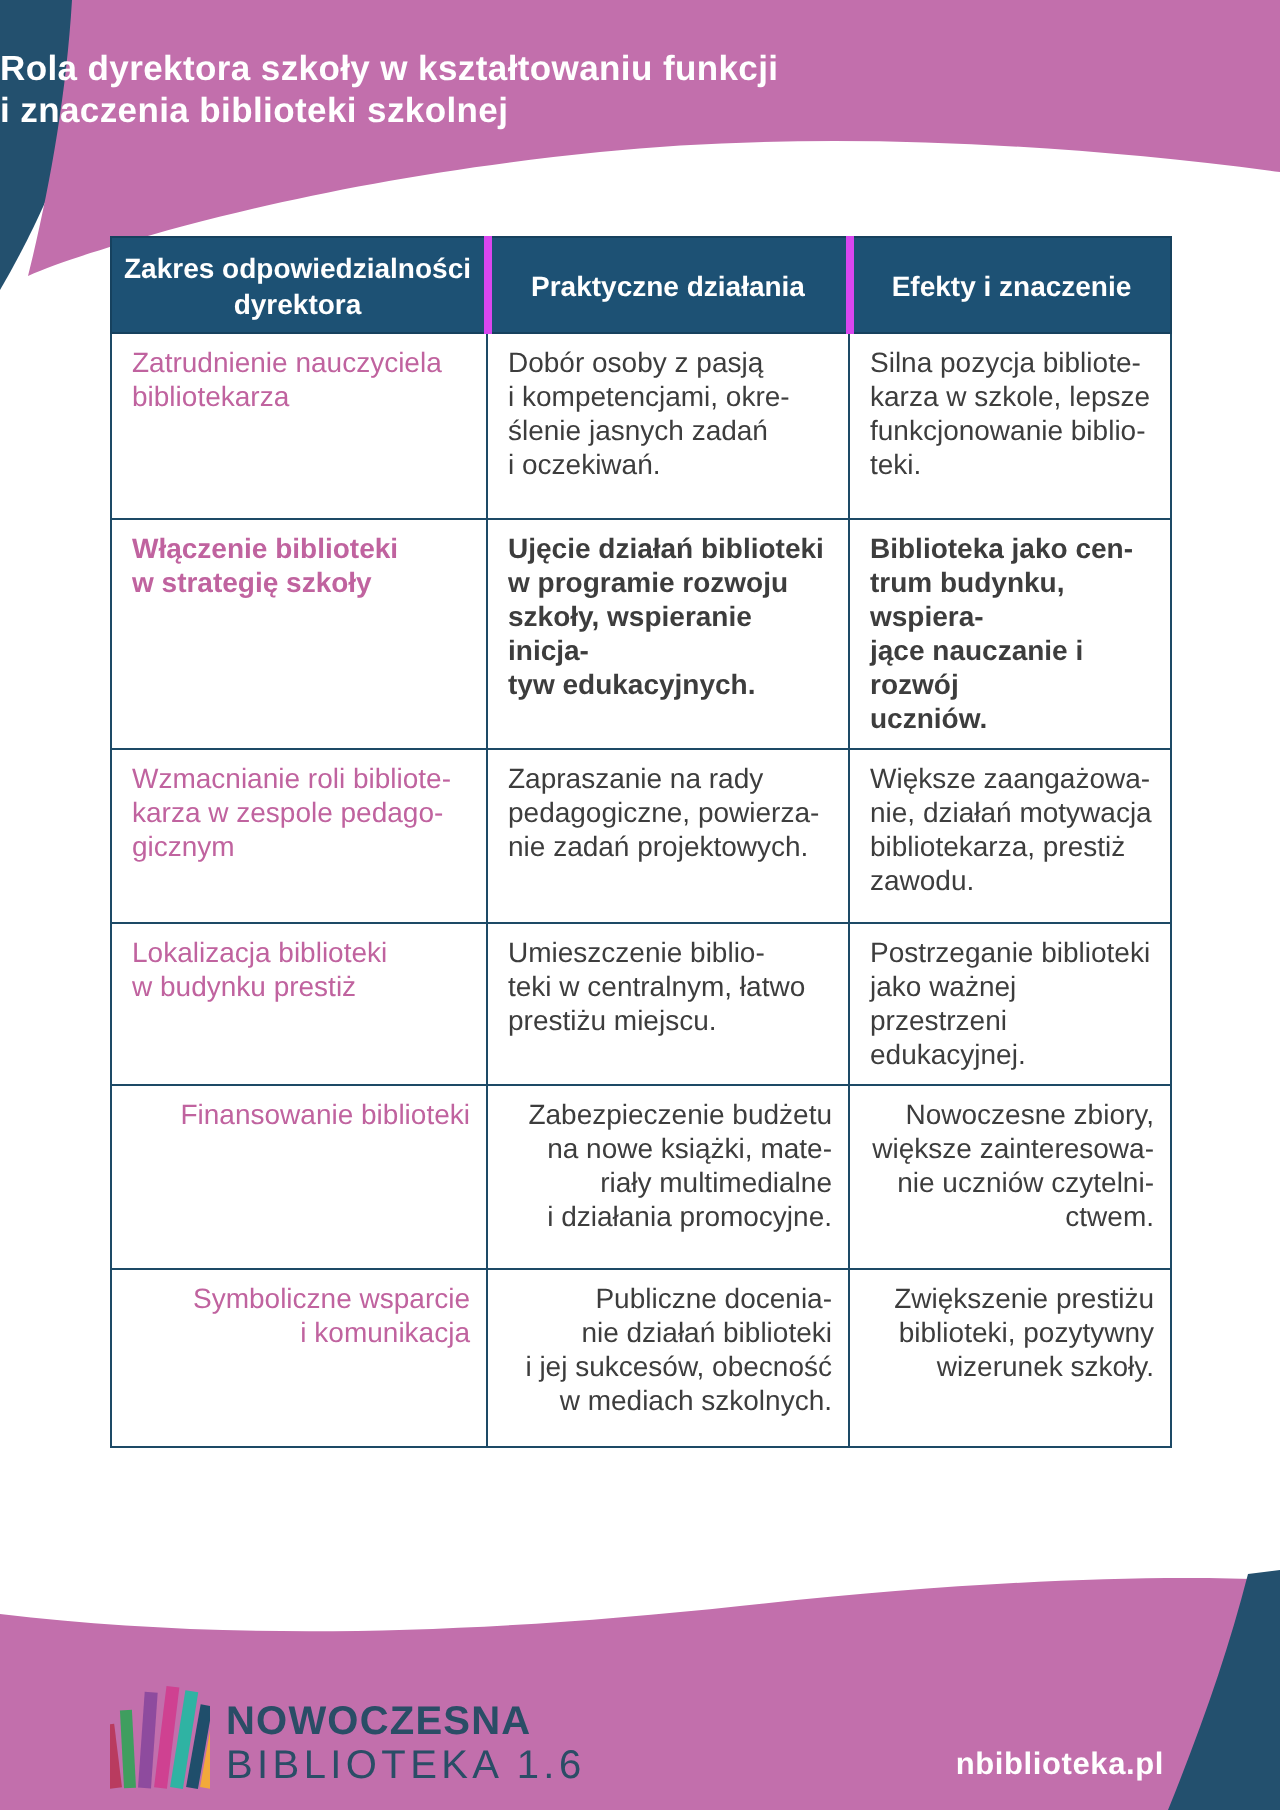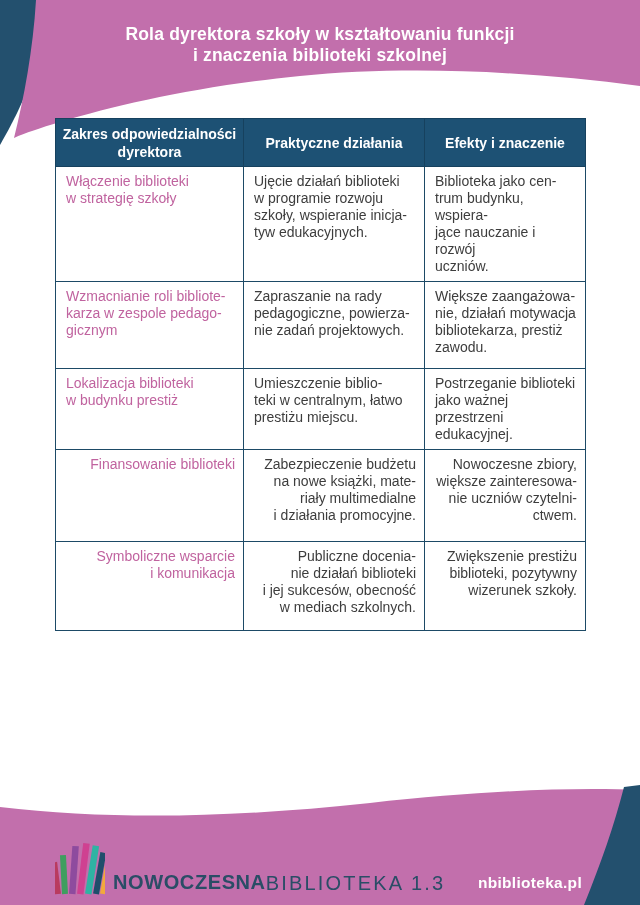--- a/index.html
+++ b/index.html
@@ -4,54 +4,54 @@
 <style>
   html,body{margin:0;padding:0;}
   body{
     width:640px;height:905px;position:relative;overflow:hidden;
     background:#ffffff;font-family:"Liberation Sans","DejaVu Sans",sans-serif;
   }
   
   .header-band{position:absolute;top:0;left:0;width:640px;height:165px;}
   .page-title{
     position:absolute;top:24px;left:0;width:640px;
-    text-align:center;color:#ffffff;font-size:17.5px;line-height:21px;
+    text-align:left;color:#ffffff;font-size:17.5px;line-height:21px;
     font-weight:bold;white-space:pre-line;letter-spacing:.2px;
   }
   
   .resp-table{
     position:absolute;left:55px;top:118px;width:530px;
     border-collapse:collapse;table-layout:fixed;padding-left:16px;
   }
   .resp-table col.c1{width:188px;}
   .resp-table col.c2{width:181px;}
   .resp-table col.c3{width:161px;}
   .resp-table th{
     background:#1d5174;color:#ffffff;font-weight:bold;font-size:14px;
     line-height:18px;text-align:center;vertical-align:middle;
     border:1px solid #16415e;height:43px;padding:2px 6px;white-space:pre-line;
   }
-  .resp-table th + th{border-left:1px solid #d946ef;}
+  .resp-table th + th{border-left:4px solid #d946ef;}
   .resp-table td{
     border:1px solid #1d4a66;vertical-align:top;
     font-size:14px;line-height:17px;color:#3d3d3d;
     padding:6px 8px 6px 10px;white-space:pre-line;
   }
   .resp-table td.rowtitle{color:#c0639f;}
   .resp-table tr.r1 td{height:80px;}
-  .resp-table tr.r2 td{height:83px;}
+  .resp-table tr.r2 td{height:83px;font-weight:bold;}
   .resp-table tr.r3 td{height:74px;}
   .resp-table tr.r4 td{height:63px;}
   .resp-table tr.r5 td{height:79px;text-align:right;}
   .resp-table tr.r6 td{height:76px;text-align:right;}
   
   .footer-band{position:absolute;left:0;top:785px;width:640px;height:120px;}
   .logo{position:absolute;left:55px;top:838px;display:flex;align-items:flex-end;}
   .logo-books{width:50px;height:58px;margin-right:8px;}
-  .logo-text{display:flex;flex-direction:row;padding-bottom:2px;}
+  .logo-text{display:flex;flex-direction:column;padding-bottom:2px;}
   .logo-line1{
     color:#2a4d66;font-weight:800;font-size:20px;line-height:21px;letter-spacing:.6px;
   }
   .logo-line2{
     color:#2a4d66;font-weight:400;font-size:20px;line-height:22px;letter-spacing:2.2px;
   }
   .site-url{
     position:absolute;right:58px;top:858px;color:#ffffff;
     font-weight:bold;font-size:15.5px;letter-spacing:.3px;margin-top:16px;
   }
@@ -75,20 +75,32 @@
     </colgroup>
   <thead>
     <tr>
       <th>Zakres odpowiedzialności
 dyrektora</th>
       <th>Praktyczne działania</th>
       <th>Efekty i znaczenie</th>
     </tr>
   </thead>
   <tbody>
+    <tr class="r1">
+      <td class="rowtitle">Zatrudnienie nauczyciela
+bibliotekarza</td>
+      <td>Dobór osoby z pasją
+i kompetencjami, okre-
+ślenie jasnych zadań
+i oczekiwań.</td>
+      <td>Silna pozycja bibliote-
+karza w szkole, lepsze
+funkcjonowanie biblio-
+teki.</td>
+    </tr>
     <tr class="r2">
       <td class="rowtitle">Włączenie biblioteki
 w strategię szkoły</td>
       <td>Ujęcie działań biblioteki
 w programie rozwoju
 szkoły, wspieranie inicja-
 tyw edukacyjnych.</td>
       <td>Biblioteka jako cen-
 trum budynku, wspiera-
 jące nauczanie i rozwój
@@ -151,17 +163,17 @@
     <rect fill="#b93b5f" x="0" y="24" width="6" height="32" transform="rotate(-7 3 56)"></rect>
     <rect fill="#3f9e5f" x="7" y="17" width="6" height="39" transform="rotate(-3 10 56)"></rect>
     <rect fill="#8e4b9e" x="14" y="8" width="6.5" height="48" transform="rotate(4 17 56)"></rect>
     <rect fill="#cf4191" x="22" y="5" width="6.5" height="51" transform="rotate(7 25 56)"></rect>
     <rect fill="#2fb3a3" x="30" y="7" width="6.5" height="49" transform="rotate(9 33 56)"></rect>
     <rect fill="#1f4e6b" x="38" y="14" width="6" height="42" transform="rotate(10 41 56)"></rect>
     <rect fill="#f2a93b" x="45" y="26" width="5.5" height="30" transform="rotate(10 48 56)"></rect>
   </svg>
   <div class="logo-text">
     <span class="logo-line1">NOWOCZESNA</span>
-    <span class="logo-line2">BIBLIOTEKA 1.3</span>
+    <span class="logo-line2">BIBLIOTEKA 1.6</span>
   </div>
 </div>
 
 <div class="site-url">nbiblioteka.pl</div>
 
 </body></html>

